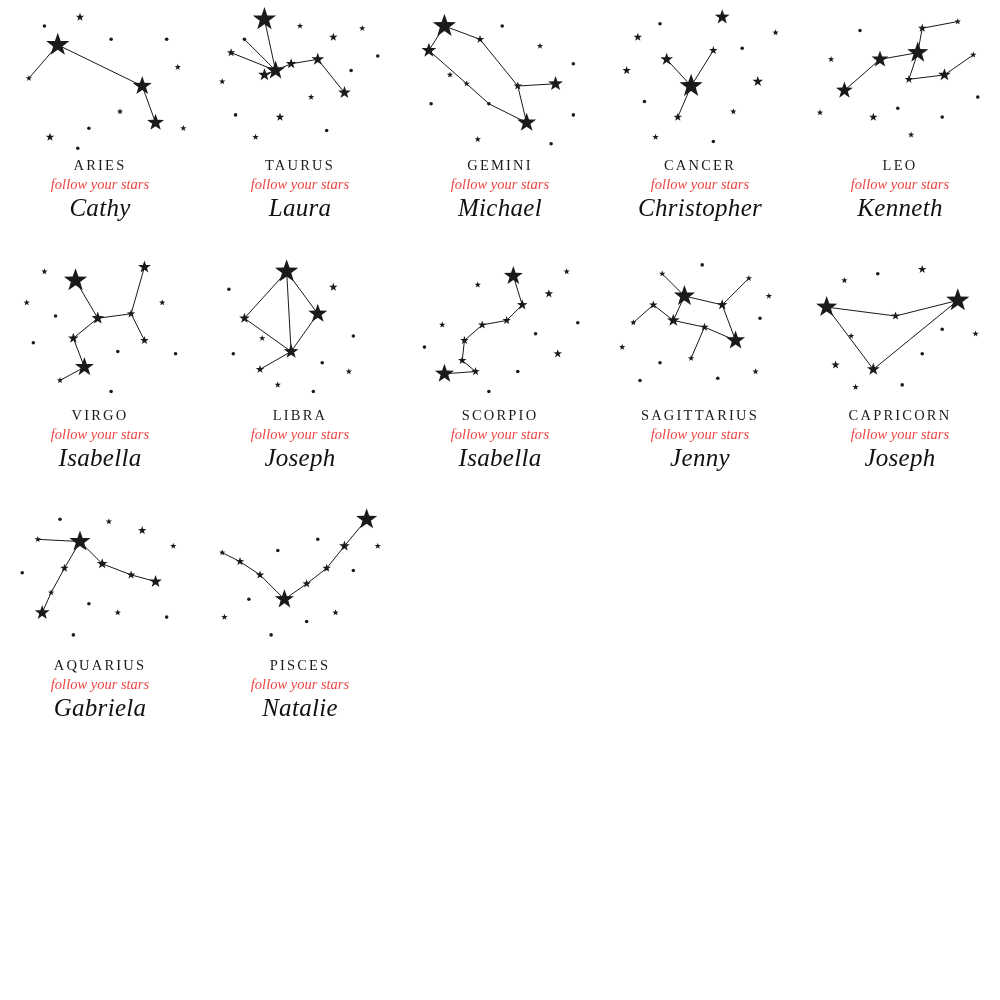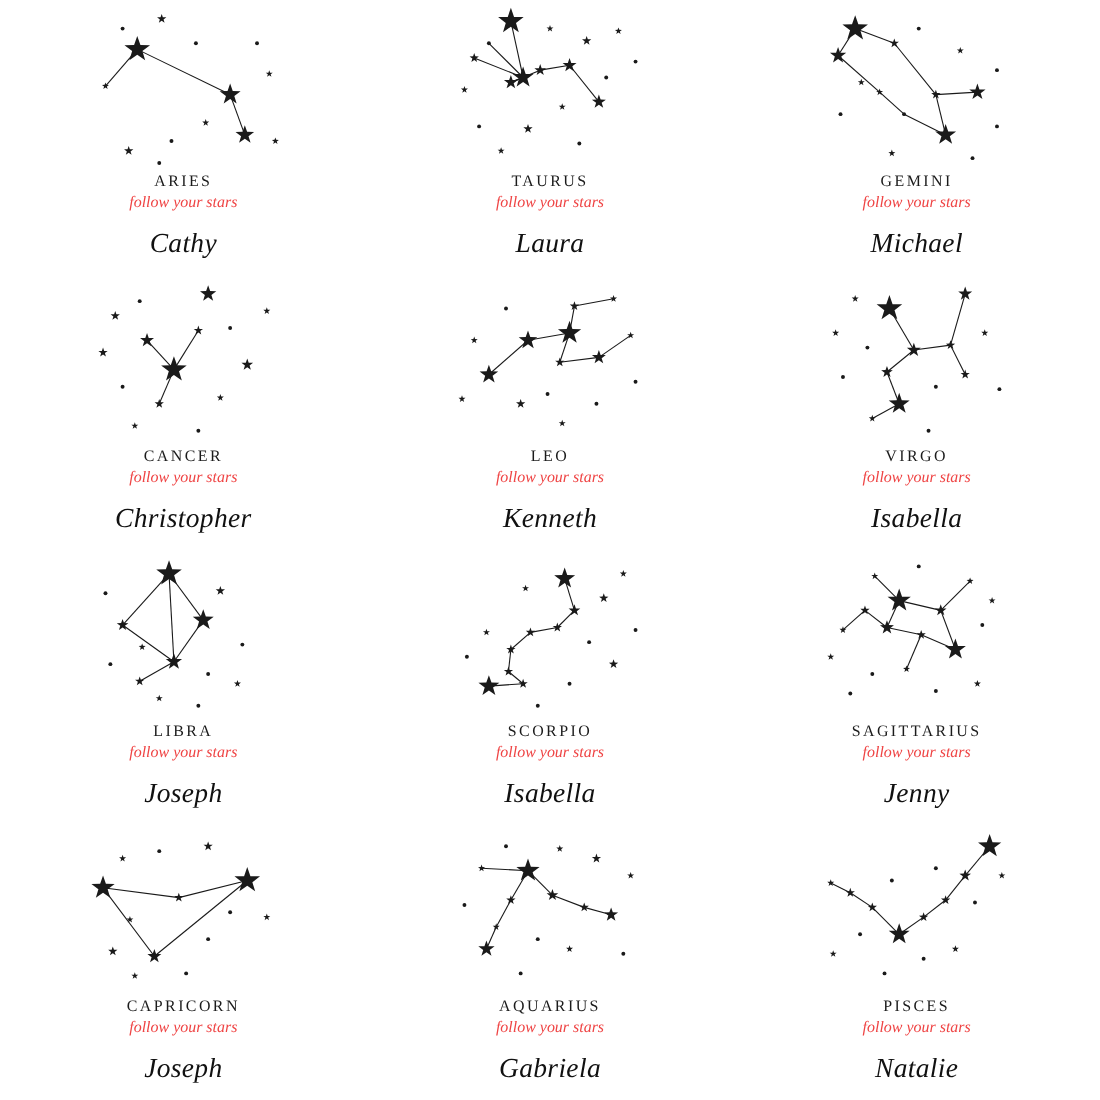--- a/index.html
+++ b/index.html
@@ -9,21 +9,21 @@
   }
   body {
     width: 1000px;
     height: 1000px;
     overflow: hidden;
     font-family: "Liberation Serif", serif;
     color: #1a1a1a;
   }
   #grid {
     display: grid;
-    grid-template-columns: repeat(3, 1fr);
+    grid-template-columns: repeat(5, 1fr);
     grid-template-rows: repeat(4, 250px);
     width: 1000px;
     height: 1000px;
     box-sizing: border-box;
   }
   .cell {
     position: relative;
     display: flex;
     flex-direction: column;
     align-items: center;
@@ -60,21 +60,21 @@
     color: #ef4444;
     margin-top: 3px;
     text-align: center;
     line-height: 1.1;
   }
   .person {
     font-family: "Liberation Serif", serif;
     font-style: italic;
     font-size: 25px;
     color: #111111;
-    margin-top: 15px;
+    margin-top: 1px;
     text-align: center;
     line-height: 1.15;
     letter-spacing: 0.3px;
   }
 </style>
 </head>
 <body>
 
 <div id="grid">
     <div class="cell">

